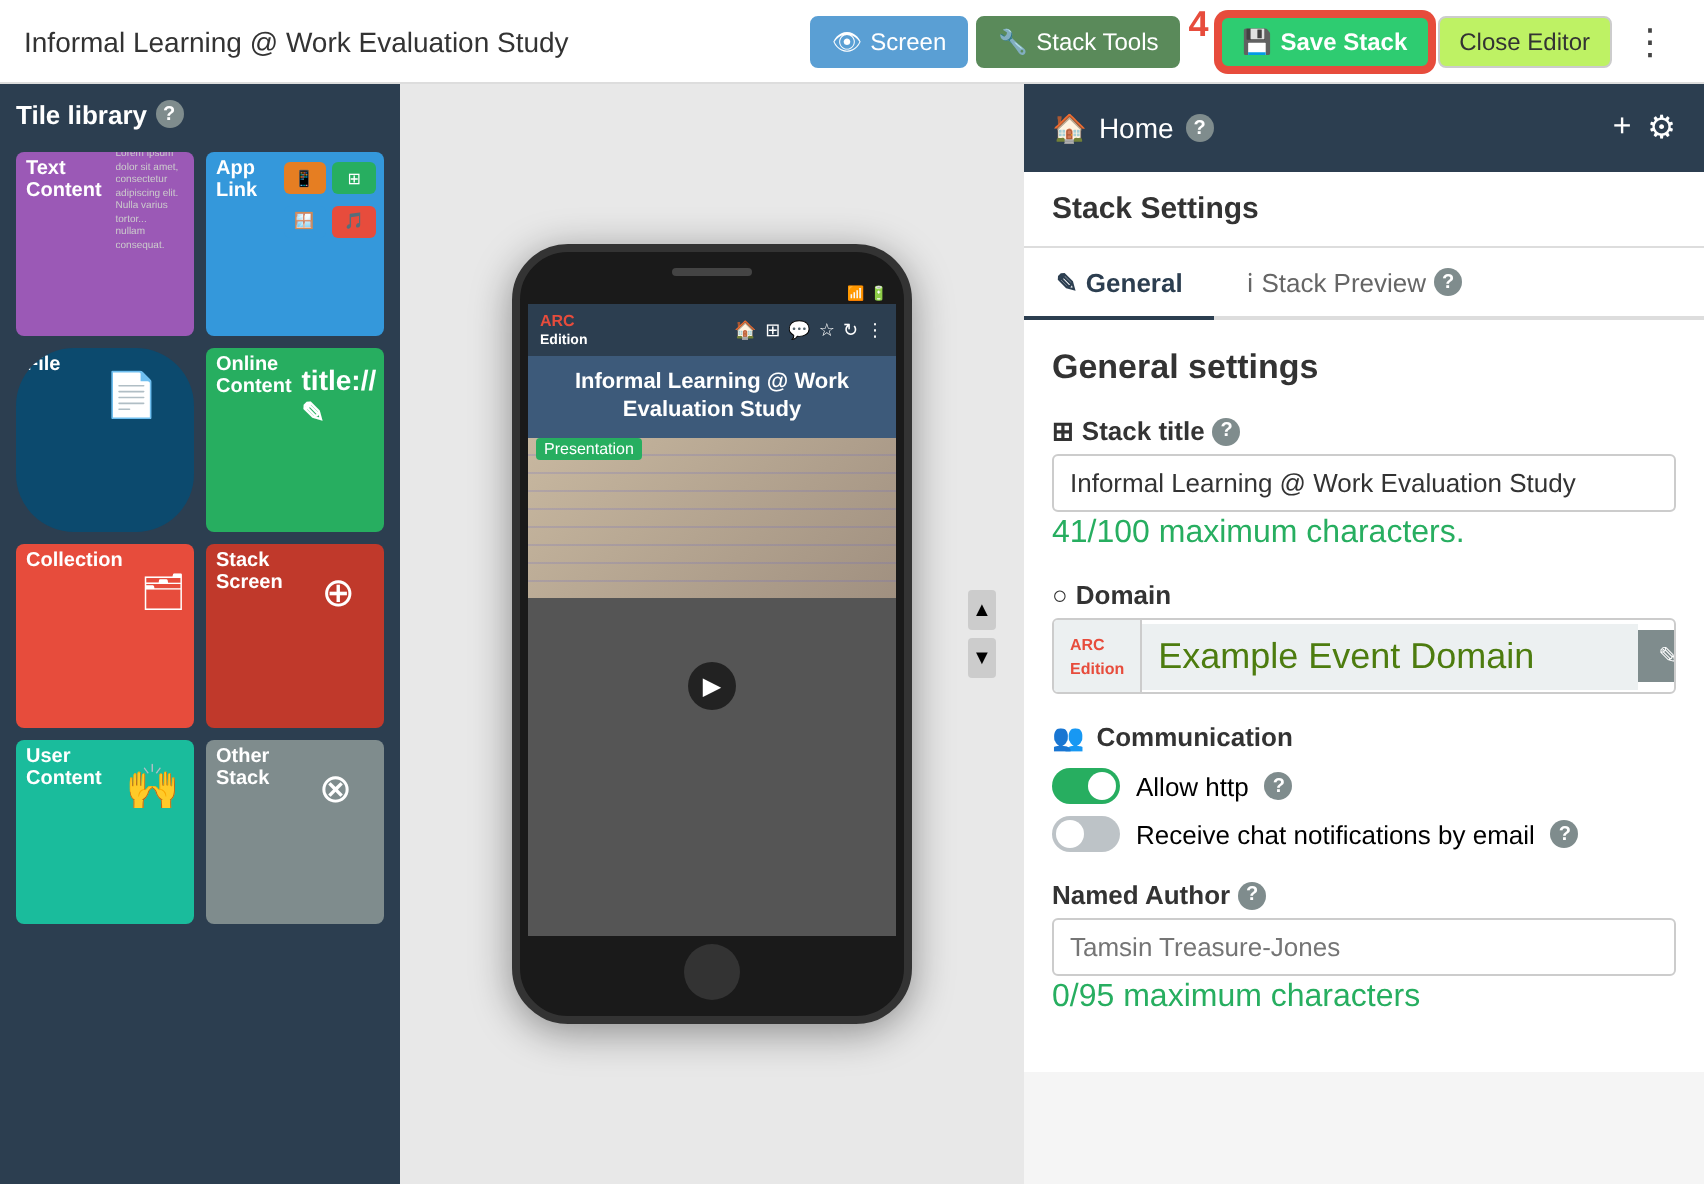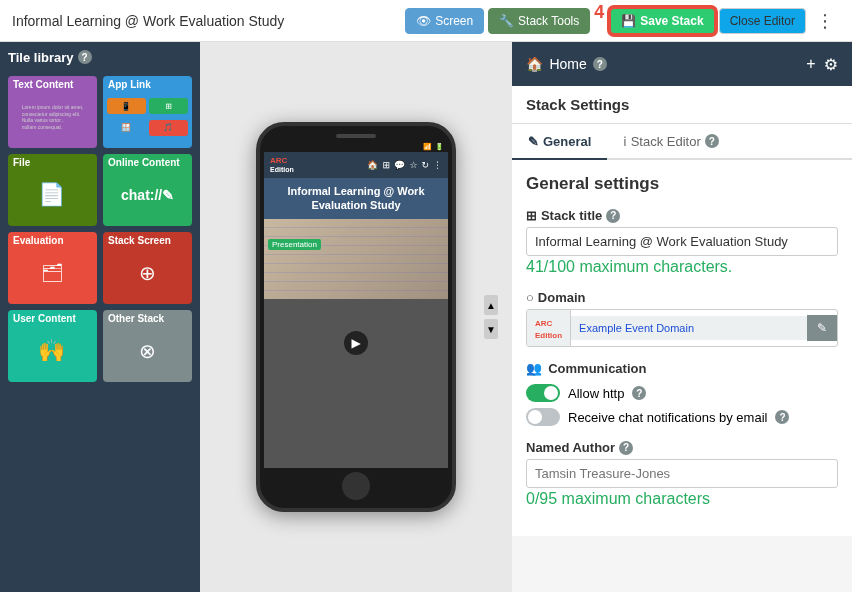--- a/index.html
+++ b/index.html
@@ -27,21 +27,21 @@
       padding: 5px 10px; border-radius: 4px; border: 1px solid #ccc;
       font-size: 12px; cursor: pointer; background: #f5f5f5; color: #444;
     }
     .top-btn.preview { background: #5a9fd4; color: #fff; border-color: #5a9fd4; }
     .top-btn.stack-tools { background: #5a8a5a; color: #fff; border-color: #5a8a5a; }
     .top-btn.save-stack {
       background: #2ecc71; color: #fff; border-color: #e74c3c;
       box-shadow: 0 0 0 3px #e74c3c;
       font-weight: bold;
     }
-    .top-btn.close-editor { background: #0ea5e9; color: #333; border-color: #ccc; }
+    .top-btn.close-editor { background: #bef264; color: #333; border-color: #ccc; }
     .top-btn-more { background: none; border: none; font-size: 18px; cursor: pointer; color: #444; padding: 4px 6px; }
 
     .annotation-4 {
       color: #e74c3c; font-weight: bold; font-size: 18px;
       margin-right: 2px; position: relative; top: -8px;
     }
 
     
     .main-layout {
       display: flex;
@@ -68,23 +68,23 @@
     }
     .tile-grid {
       display: grid;
       grid-template-columns: 1fr 1fr;
       gap: 6px;
     }
     .tile-item {
       border-radius: 4px;
       overflow: hidden;
       cursor: pointer;
-      height: 72px;
-      display: flex;
-      flex-direction: column;
+      height: 92px;
+      display: flex;
+      flex-direction: row;
     }
     .tile-label {
       font-size: 10px; font-weight: bold; color: #fff;
       padding: 3px 5px;
     }
 
     .tile-inner-bg {
       width: 100%; height: 48px;
       display: flex; align-items: center; justify-content: center;
       position: relative;
@@ -159,21 +159,21 @@
       display: flex;
       flex-direction: column;
     }
     .phone-presentation {
       position: relative;
       background: #555;
       flex: 1;
     }
     .presentation-label {
       position: absolute;
-      top: 20px; left: 4px;
+      top: 0; left: 4px;
       background: #27ae60; color: #fff; font-size: 8px;
       padding: 1px 4px; border-radius: 2px;
     }
     .presentation-play {
       position: absolute;
       top: 50%; left: 50%;
       transform: translate(-50%, -50%);
       width: 24px; height: 24px;
       background: rgba(0,0,0,0.6);
       border-radius: 50%;
@@ -270,21 +270,21 @@
       border: 1px solid #ccc; border-radius: 3px;
       overflow: hidden;
     }
     .domain-icon {
       background: #ecf0f1;
       padding: 6px 8px;
       border-right: 1px solid #ccc;
       font-size: 11px; font-weight: bold; color: #e74c3c;
     }
     .domain-input {
-      flex: 1; border: none; padding: 6px 8px; font-size: 11px; color: #1d4ed8;
+      flex: 1; border: none; padding: 6px 8px; font-size: 18px; color: #4d7c0f;
       background: #ecf0f1;
     }
     .domain-edit-btn {
       background: #7f8c8d; border: none; padding: 6px 10px;
       cursor: pointer; color: #fff; font-size: 12px;
     }
 
     .comm-header {
       font-size: 13px; font-weight: bold; color: #333;
       display: flex; align-items: center; gap: 6px;
@@ -383,32 +383,32 @@
       <div class="tile-item" style="background:#3498db;">
         <div class="tile-label">App Link</div>
         <div class="tile-inner-bg" style="display:grid;grid-template-columns:1fr 1fr;gap:3px;padding:4px;">
           <div style="background:#e67e22;border-radius:3px;height:16px;display:flex;align-items:center;justify-content:center;font-size:8px;color:#fff;">📱</div>
           <div style="background:#27ae60;border-radius:3px;height:16px;display:flex;align-items:center;justify-content:center;font-size:8px;color:#fff;">⊞</div>
           <div style="background:#3498db;border-radius:3px;height:16px;display:flex;align-items:center;justify-content:center;font-size:8px;color:#fff;">🪟</div>
           <div style="background:#e74c3c;border-radius:3px;height:16px;display:flex;align-items:center;justify-content:center;font-size:8px;color:#fff;">🎵</div>
         </div>
       </div>
 
-      <div class="tile-item" style="background:#4d7c0f;">
+      <div class="tile-item" style="background:#0c4a6e;border-radius:29px;">
         <div class="tile-label">File</div>
         <div class="tile-inner-bg" style="font-size:22px;">📄</div>
       </div>
 
       <div class="tile-item" style="background:#27ae60;">
         <div class="tile-label">Online Content</div>
-        <div class="tile-inner-bg" style="font-size:14px;color:#fff;font-weight:bold;">chat://✎</div>
+        <div class="tile-inner-bg" style="font-size:14px;color:#fff;font-weight:bold;">title://✎</div>
       </div>
 
       <div class="tile-item" style="background:#e74c3c;">
-        <div class="tile-label">Evaluation</div>
+        <div class="tile-label">Collection</div>
         <div class="tile-inner-bg" style="font-size:18px;">🗂</div>
       </div>
 
       <div class="tile-item" style="background:#c0392b;">
         <div class="tile-label">Stack Screen</div>
         <div class="tile-inner-bg" style="font-size:20px;">⊕</div>
       </div>
 
       <div class="tile-item" style="background:#1abc9c;">
         <div class="tile-label">User Content</div>
@@ -491,21 +491,21 @@
         <span>Stack Settings</span>
       </div>
 
       <div class="tabs-row">
         <div class="tab active">
           <span>✎</span>
           <span>General</span>
         </div>
         <div class="tab">
           <span>ℹ</span>
-          <span>Stack Editor</span>
+          <span>Stack Preview</span>
           <span class="help-icon">?</span>
         </div>
       </div>
 
       <div class="settings-body">
         <div class="general-settings-title">General settings</div>
 
         <div class="settings-section">
           <div class="settings-label">
             <span>⊞</span>

